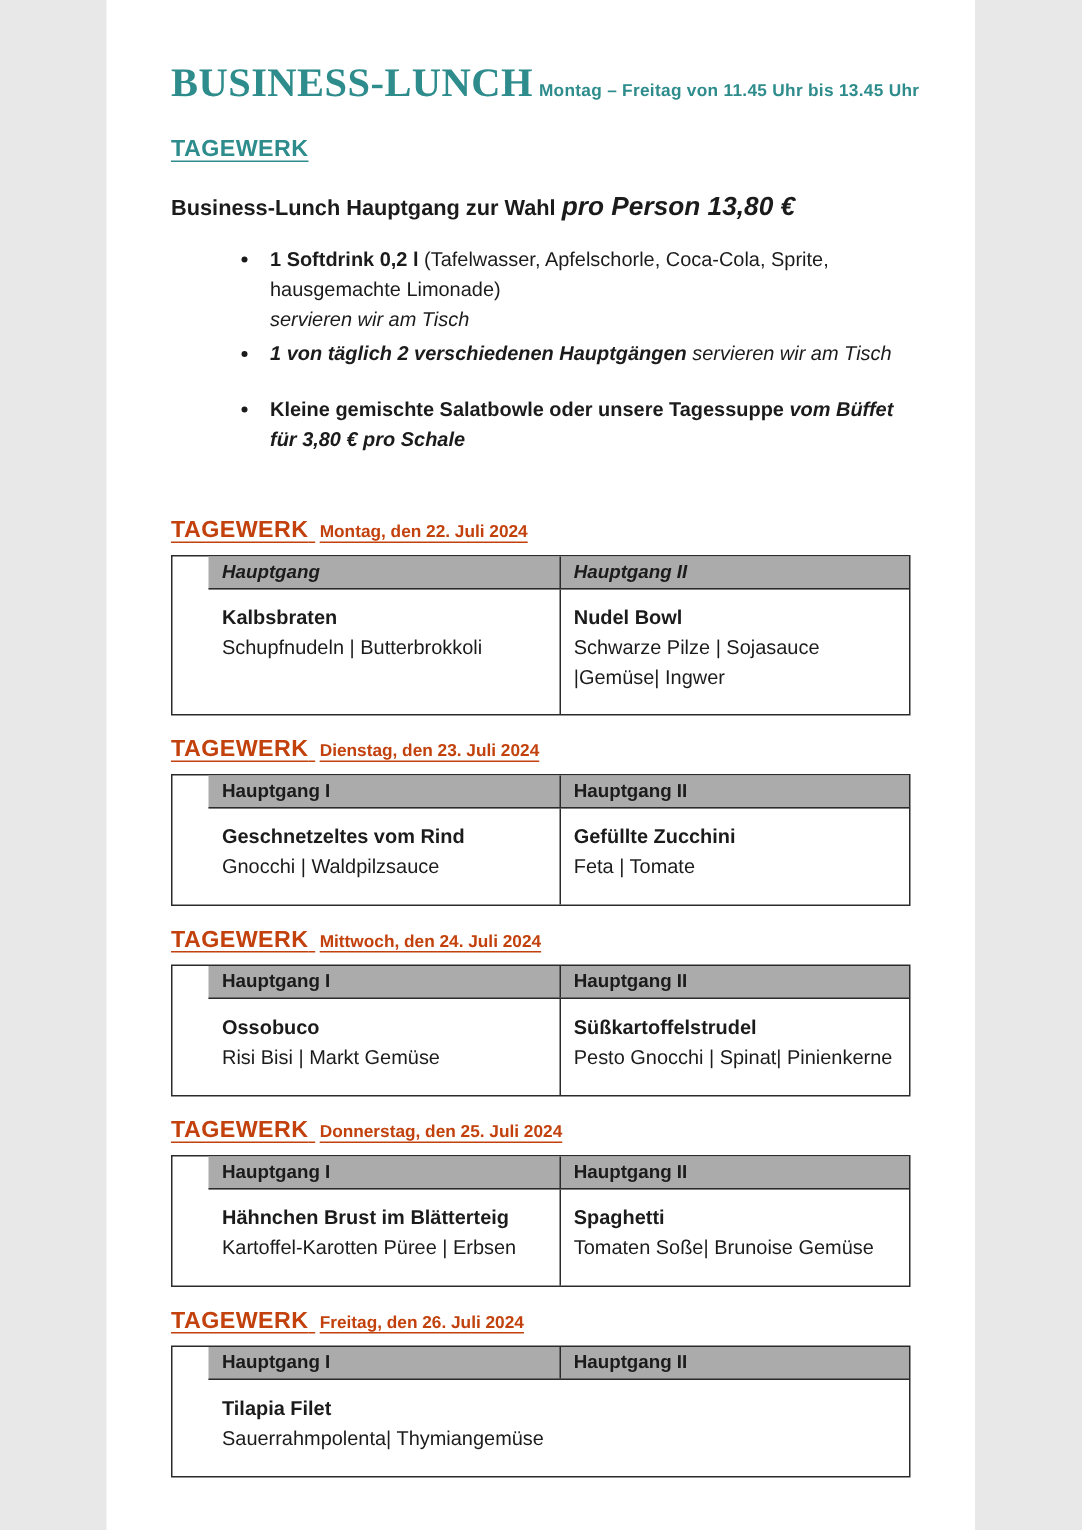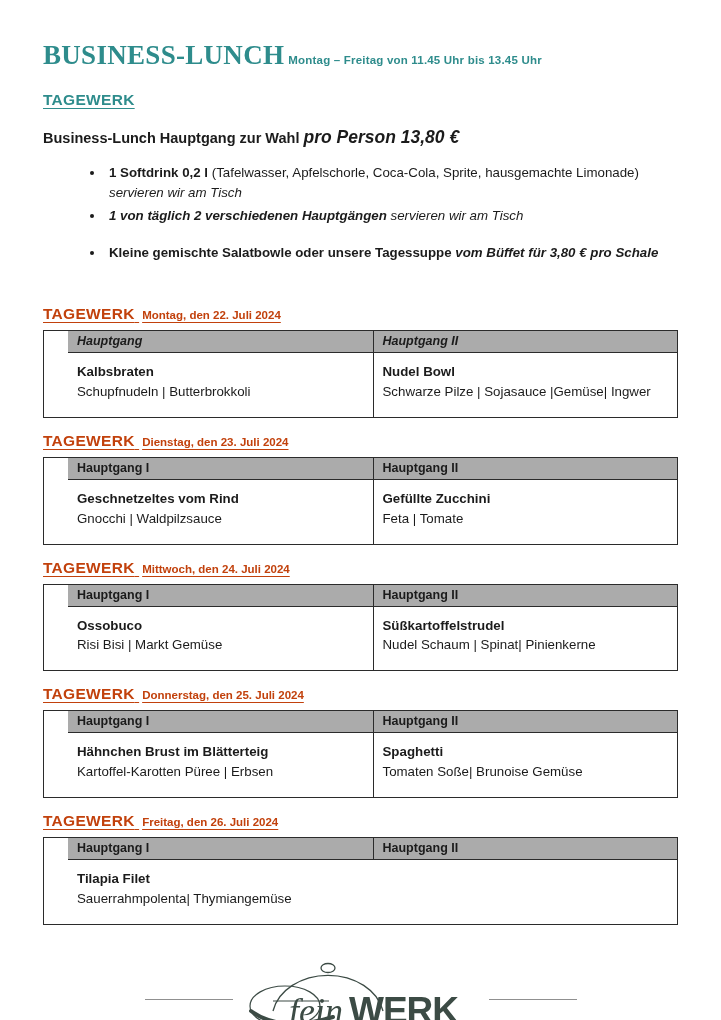--- a/index.html
+++ b/index.html
@@ -1,18 +1,18 @@
 <!DOCTYPE html>
 <html><head>
 <meta charset="utf-8">
 <style>
   html,body { margin:0; padding:0; background:#e8e8e8; }
   .page {
     position:relative;
-    width:721px; height:1020px;
+    width:579px; height:1020px;
     margin:0 auto;
     background:#ffffff;
     font-family:"Liberation Sans", sans-serif;
     color:#1b1b1b;
     box-sizing:border-box;
     padding:40px 43px 0 43px;
     overflow:hidden;
   }
   
   .doc-title {
@@ -155,21 +155,21 @@
           <div class="h-cell col1">Hauptgang I</div>
           <div class="h-cell col2">Hauptgang II</div>
         </div>
         <div class="t-row t-body">
           <div class="b-cell col1">
             <div class="dish">Ossobuco</div>
             <div class="desc">Risi Bisi | Markt Gemüse</div>
           </div>
           <div class="b-cell col2">
             <div class="dish">Süßkartoffelstrudel</div>
-            <div class="desc">Nudel Schaum | Spinat| Pinienkerne</div>
+            <div class="desc">Pesto Gnocchi | Spinat| Pinienkerne</div>
           </div>
         </div>
       </div>
     </section>
 
     <section class="day-section">
       <div class="day-heading"><span class="label">TAGEWERK</span> <span class="date">Donnerstag, den 25. Juli 2024</span></div>
       <div class="menu-table">
         <div class="t-row t-head">
           <div class="h-cell col1">Hauptgang I</div>

